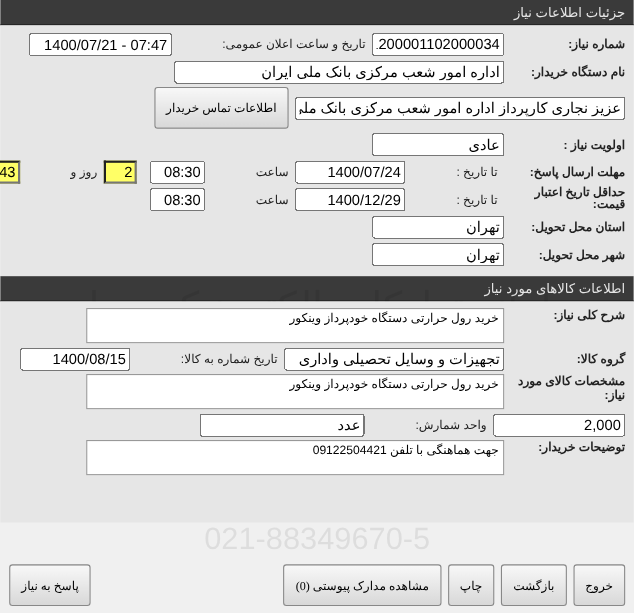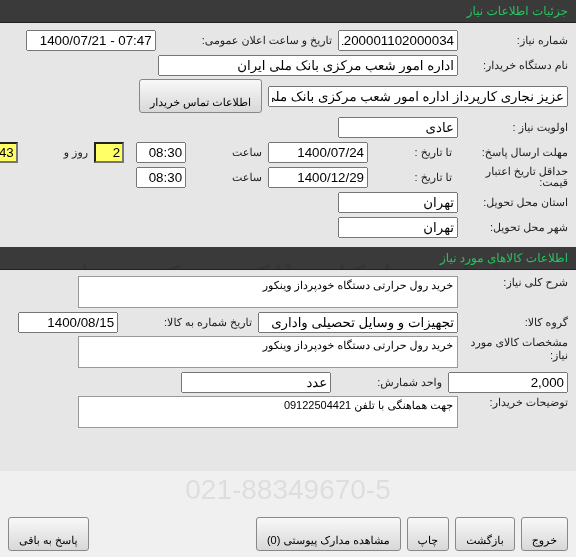--- a/index.html
+++ b/index.html
@@ -30,21 +30,21 @@
     left: 50%;
     transform: translate(-50%, -50%);
     font-size: 28px;
     color: rgba(0,0,0,0.08);
     pointer-events: none;
     white-space: nowrap;
     z-index: 1;
   }
   .section-header {
     background: #3a3a3a;
-    color: #22c55e;
+    color: #e5e5e5;
     padding: 4px 8px;
     font-size: 12px;
     border-bottom: 1px solid #222;
   }
   .form-area {
     background: #e6e6e6;
     padding: 6px 8px;
     position: relative;
     z-index: 2;
   }
@@ -53,45 +53,46 @@
     align-items: center;
     margin-bottom: 3px;
     min-height: 22px;
   }
   .label {
     width: 110px;
     text-align: right;
     padding-left: 4px;
     color: #222;
     flex-shrink: 0;
+    font-weight: bold;
   }
   .label-mid {
     padding: 0 6px;
     color: #222;
     flex-shrink: 0;
     margin-left: 40px;
   }
   textarea.fld {
     border: 1px solid #999;
     background: #fff;
     padding: 2px 4px;
     font-family: Tahoma, sans-serif;
     font-size: 11px;
     text-align: right;
     resize: none;
   }
   .btn {
     background: linear-gradient(#f8f8f8,#d8d8d8);
     border: 1px solid #888;
     border-radius: 3px;
-    padding: 16px 10px;
-    font-family: Liberation Sans, sans-serif;
+    padding: 4px 10px;
+    font-family: Liberation Serif, serif;
     font-size: 11px;
     cursor: pointer;
-    height: 22px;
+    height: 38px;
   }
   .yellow { background: #ffff66 !important; }
   .footer {
     position: absolute;
     bottom: 6px;
     left: 8px;
     right: 8px;
     display: flex;
     gap: 6px;
     justify-content: flex-start;
@@ -196,14 +197,14 @@
   </div>
 
 </div>
 
 <div class="footer">
   <button class="btn">خروج</button>
   <button class="btn">بازگشت</button>
   <button class="btn">چاپ</button>
   <button class="btn">مشاهده مدارک پیوستی (0)</button>
   <span class="spacer"></span>
-  <button class="btn">پاسخ به باقی</button>
+  <button class="btn">پاسخ به نیاز</button>
 </div>
 
 </body></html>

